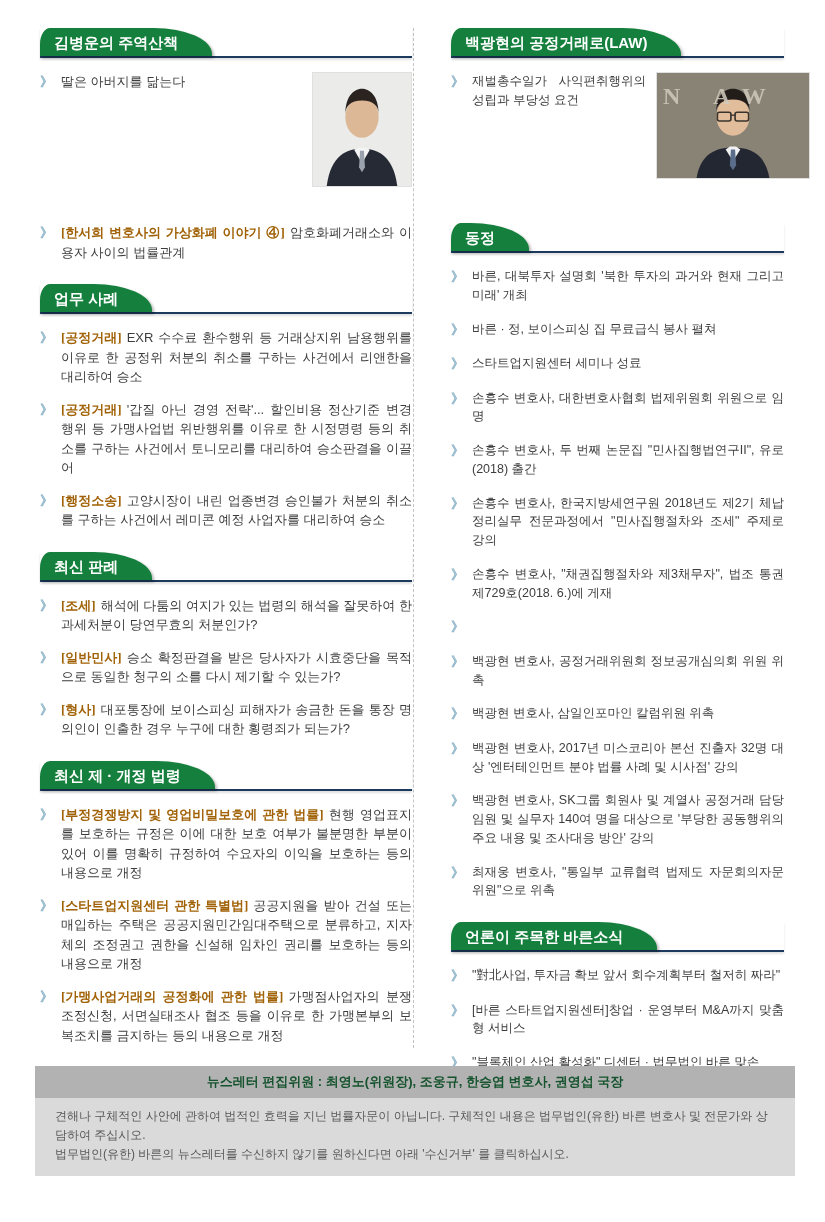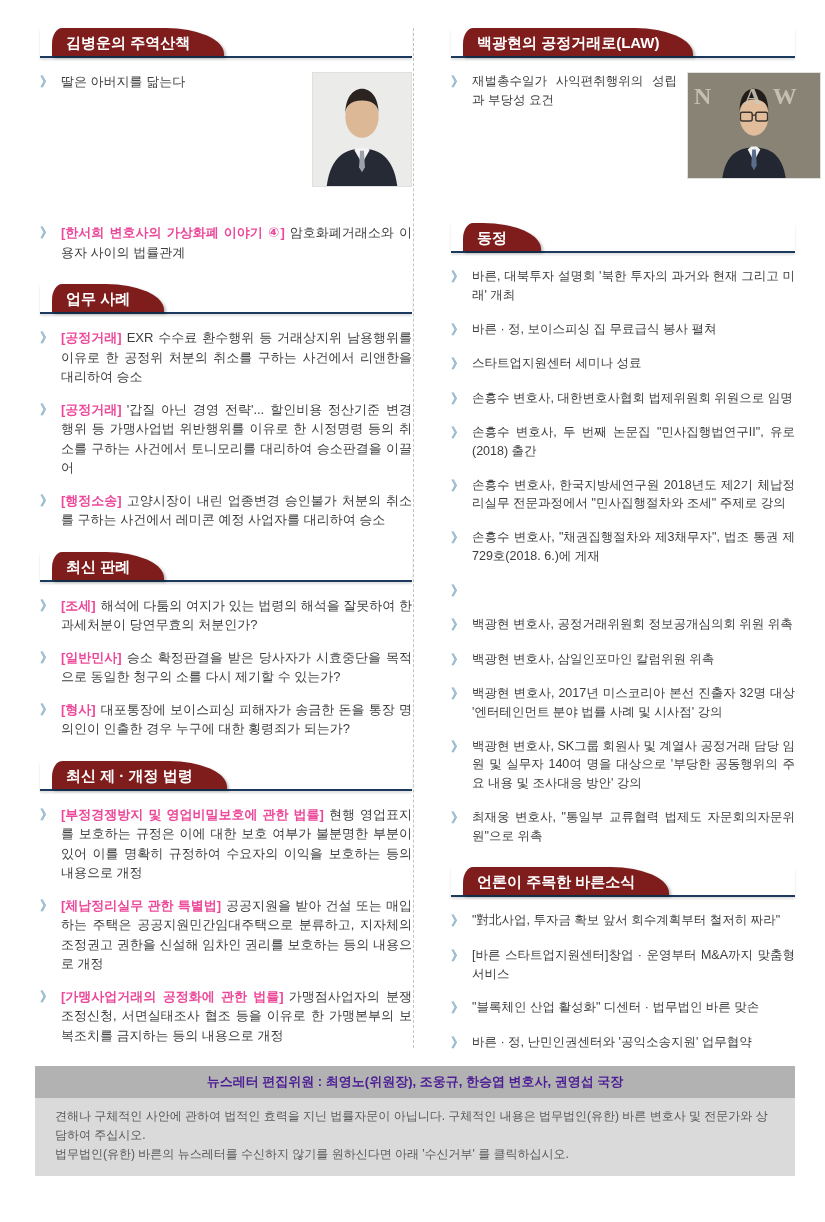--- a/index.html
+++ b/index.html
@@ -6,63 +6,63 @@
   html,body { margin:0; padding:0; background:#ffffff; }
   .page {
     position:relative; width:825px; height:1222px; margin:0 auto;
     background:#ffffff; overflow:hidden;
     font-family:"Liberation Sans","DejaVu Sans",sans-serif;
     color:#3d3d3d;
   }
   .columns { display:flex; padding:28px 0 0 40px; }
   .col-left  { width:372px; flex:0 0 372px; }
   .col-divider { flex:0 0 0; border-left:1px dashed #c3c3c3; height:1020px; margin-left:1px; }
-  .col-right { flex:1 1 auto; padding-left:37px; padding-right:30px; }
+  .col-right { flex:1 1 auto; padding-left:37px; padding-right:41px; }
 
   
   .sec-head {
     position:relative; border-bottom:2px solid #1b3a5e; margin-bottom:14px;
     box-shadow:0 2px 2px rgba(0,0,0,.12);
   }
   .tab {
-    display:inline-block; background:#7f1d1d; color:#ffffff;
+    display:inline-block; background:#15803d; color:#ffffff;
     font-size:15px; font-weight:bold; line-height:1;
-    padding:7px 34px 6px 14px; margin-left:12px;
+    padding:7px 34px 6px 14px; margin-left:0;
     border-top-left-radius:10px 16px;
     border-top-right-radius:58px 26px;
     box-shadow:2px 2px 3px rgba(0,0,0,.30);
     vertical-align:bottom;
   }
   
   .item { display:flex; gap:8px; margin:0 0 13px 0; font-size:13px; line-height:1.5; }
   .item p { margin:0; text-align:justify; }
   .blt { color:#8fb6c9; font-weight:bold; flex:0 0 auto; font-size:13px; line-height:1.5; }
-  .pfx { font-weight:bold; color:#ec4899; }
+  .pfx { font-weight:bold; color:#a16207;font-family:Liberation Serif, serif; }
   .pfx:not(:empty) { margin-right:5px; }
   .col-right .item { font-size:12.5px; margin-bottom:15px; }
 
   
   .profile-row { display:flex; justify-content:space-between; align-items:flex-start; min-height:151px; }
   .profile-row .item { flex:1 1 auto; padding-right:10px; }
   .photo { position:relative; border:1px solid #e0e0e0; overflow:hidden; flex:0 0 auto; background:#ececea; }
   .photo-left  { width:100px; height:115px; }
-  .photo-right { width:134px; height:107px; margin-right:-26px; }
+  .photo-right { width:154px; height:107px; margin-right:-26px; }
   .photo svg { display:block; width:100%; height:100%; }
   .wall-letters {
     position:absolute; top:10px; left:6px; color:#cfcabc; font-weight:bold;
     font-size:24px; letter-spacing:14px; white-space:nowrap; opacity:.85;
     font-family:"Liberation Serif",serif;
   }
   .rwrap > section { margin-top:22px; }
   .rwrap > section:first-of-type { margin-top:0; }
 
   
   .footer { position:absolute; left:35px; width:760px; top:1066px; }
   .editors-bar {
-    background:#b2b2b2; color:#4c1d95; text-align:center;
+    background:#b2b2b2; color:#14532d; text-align:center;
     font-size:13px; font-weight:bold; padding:7px 0;
   }
   .disclaimer {
     background:#dadada; color:#585858; font-size:12px; line-height:1.6;
     padding:9px 20px 11px 20px;
   }
   .disclaimer p { margin:0; }
 </style>
 </head>
 <body>
@@ -158,21 +158,21 @@
             </div>
             <div>
 
                 <div class="item">
                   <span class="blt">》</span>
                   <p><span class="pfx">[부정경쟁방지 및 영업비밀보호에 관한 법률]</span><span>현행 영업표지를 보호하는 규정은 이에 대한 보호 여부가 불분명한 부분이 있어 이를 명확히 규정하여 수요자의 이익을 보호하는 등의 내용으로 개정</span></p>
                 </div>
 
                 <div class="item">
                   <span class="blt">》</span>
-                  <p><span class="pfx">[체납정리실무 관한 특별법]</span><span>공공지원을 받아 건설 또는 매입하는 주택은 공공지원민간임대주택으로 분류하고, 지자체의 조정권고 권한을 신설해 임차인 권리를 보호하는 등의 내용으로 개정</span></p>
+                  <p><span class="pfx">[스타트업지원센터 관한 특별법]</span><span>공공지원을 받아 건설 또는 매입하는 주택은 공공지원민간임대주택으로 분류하고, 지자체의 조정권고 권한을 신설해 임차인 권리를 보호하는 등의 내용으로 개정</span></p>
                 </div>
 
                 <div class="item">
                   <span class="blt">》</span>
                   <p><span class="pfx">[가맹사업거래의 공정화에 관한 법률]</span><span>가맹점사업자의 분쟁 조정신청, 서면실태조사 협조 등을 이유로 한 가맹본부의 보복조치를 금지하는 등의 내용으로 개정</span></p>
                 </div>
               </div>
           </section>
         </div>
     </div>

